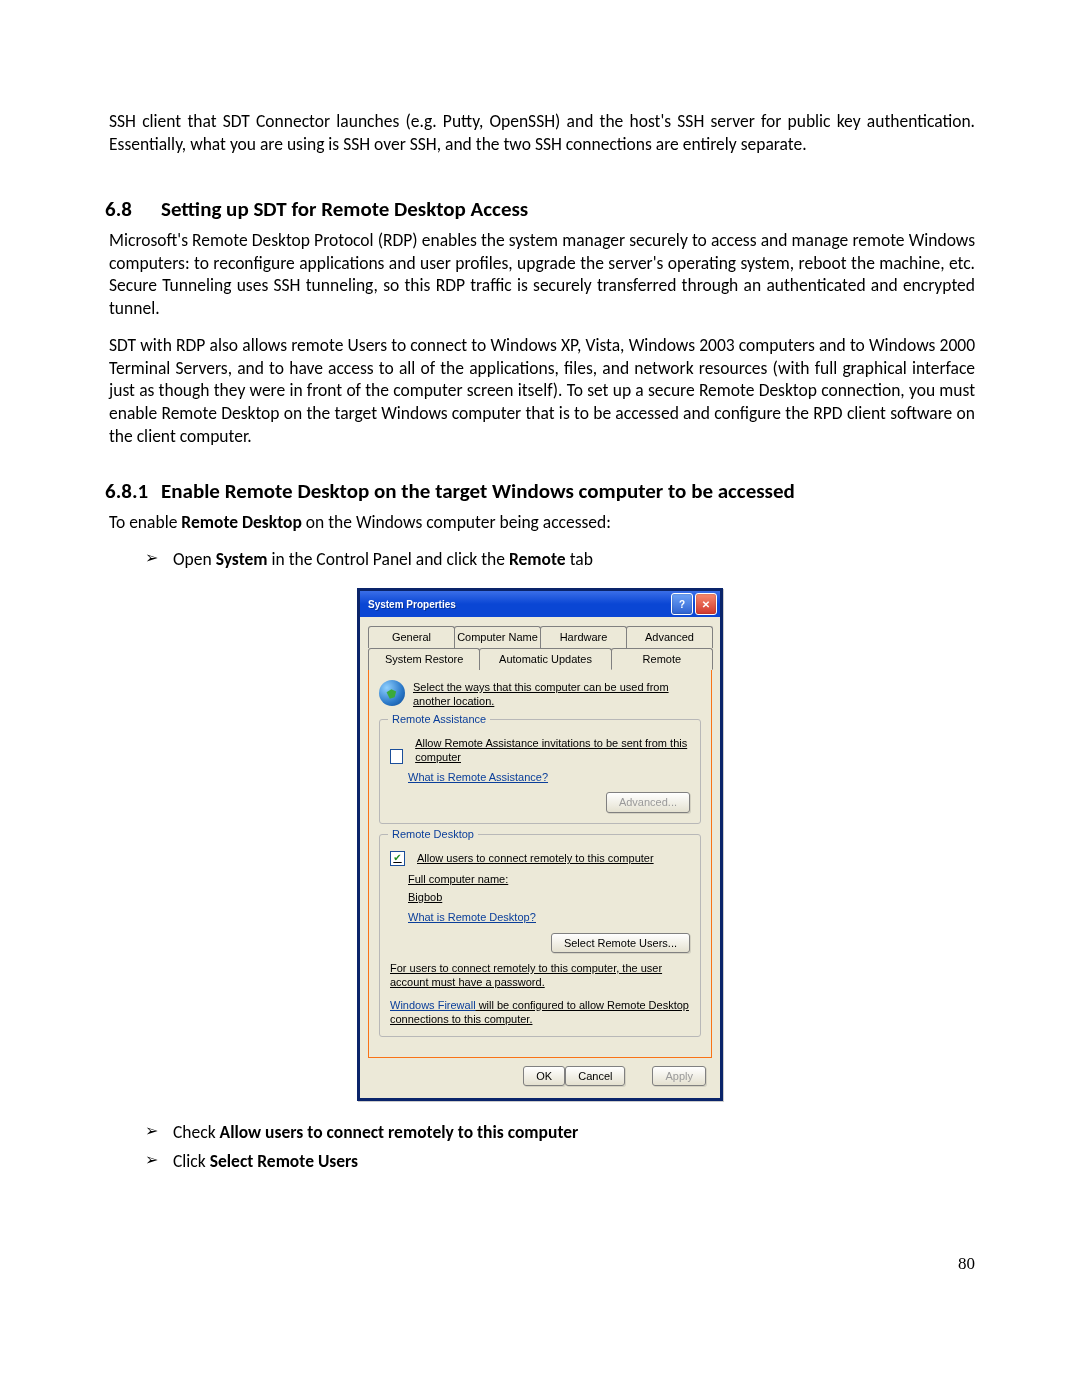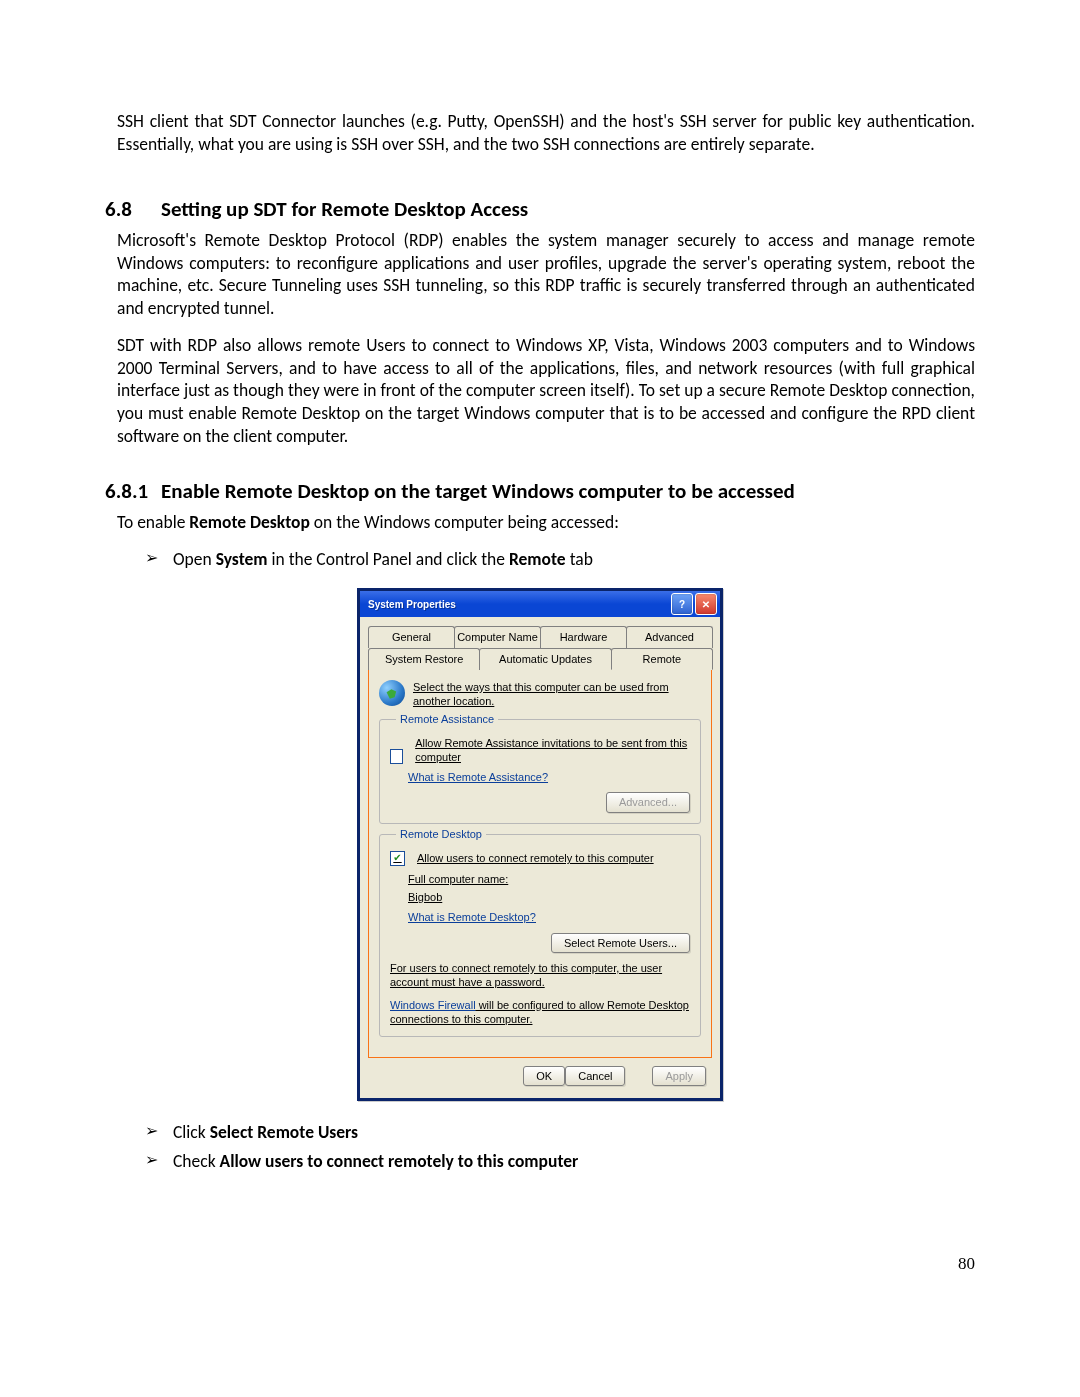--- a/index.html
+++ b/index.html
@@ -11,21 +11,21 @@
     width: 1080px;
   }
   .page {
     width: 870px;
     margin: 0 auto;
     padding: 110px 0 60px 0;
     font-size: 17.5px;
     line-height: 1.3;
   }
   .para {
-    margin: 0 0 14px 12px;
+    margin: 0 0 14px 4px;
     text-align: justify;
   }
   h2.section {
     font-size: 21px;
     font-weight: 700;
     margin: 40px 0 6px 0;
   }
   h2.section .num {
     display: inline-block;
     width: 56px;
@@ -153,21 +153,21 @@
   
   .xp-group {
     border:1px solid #B8B8B8;
     border-radius:3px;
     margin:10px 0 6px 0;
     padding:14px 10px 10px 10px;
     position:relative;
   }
   .xp-group > .legend {
     position:absolute;
-    top:-8px; left:16px;
+    top:-8px; left:8px;
     background:#ECE9D8;
     padding:0 4px;
     color:#0A3E9A;
     font-size:11px;
   }
   .chk-row { display:flex; align-items:flex-end; gap:12px; margin:2px 0 6px 0; }
   .xp-chk {
     width:13px; height:13px;
     border:1px solid #1A4E9A;
     background:#fff;
@@ -294,21 +294,21 @@
       <div class="dlg-btnrow">
         <span class="xp-btn">OK</span>
         <span class="xp-btn">Cancel</span>
         <span class="xp-btn disabled">Apply</span>
       </div>
     </div>
   </div>
 
   <ul class="arrow-list">
     <li>
+      <span>Check </span><span class="b">Allow users to connect remotely to this computer</span>
+    </li>
+    <li>
       <span>Click </span><span class="b">Select Remote Users</span>
     </li>
-    <li>
-      <span>Check </span><span class="b">Allow users to connect remotely to this computer</span>
-    </li>
   </ul>
 
   <div class="page-num">80</div>
 </div>
 
 </body></html>

